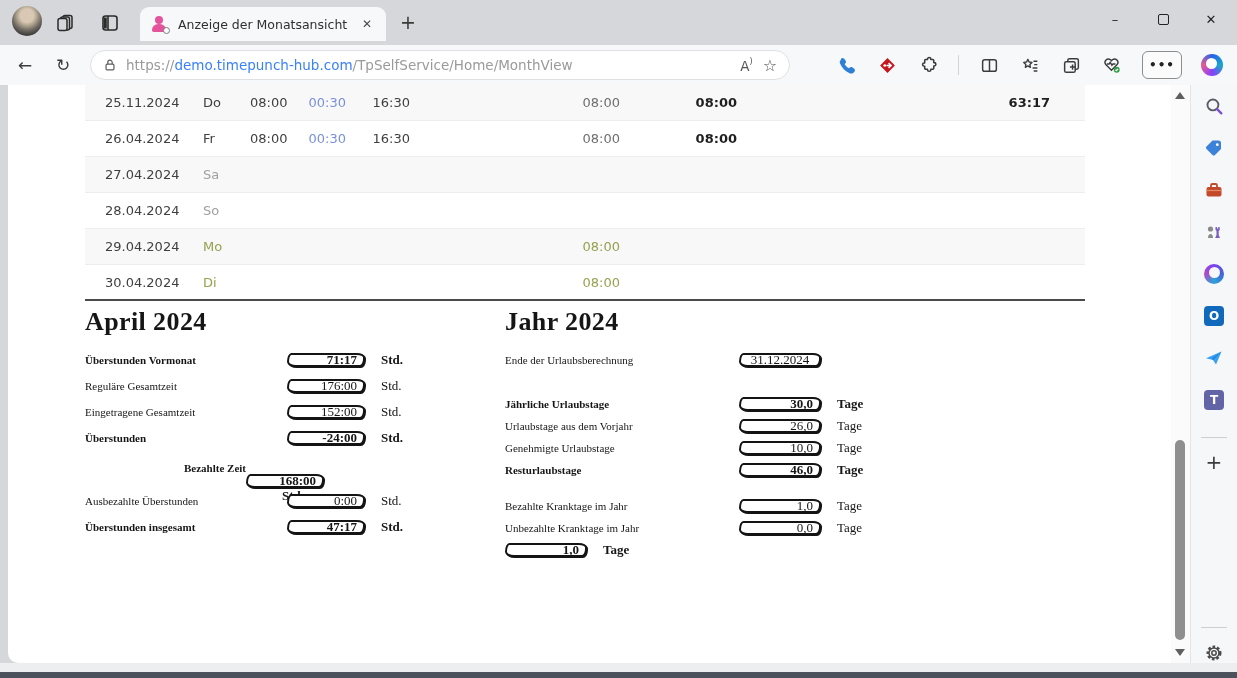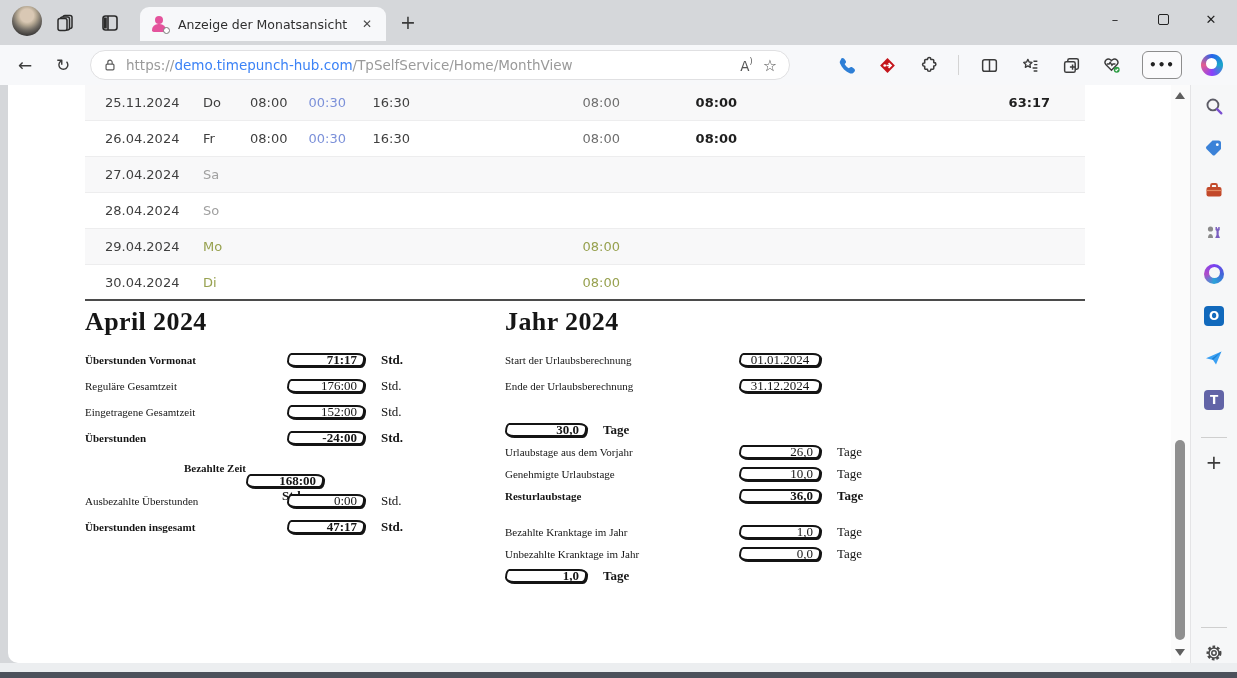--- a/index.html
+++ b/index.html
@@ -307,46 +307,43 @@
           <span class="slabel b">Überstunden insgesamt</span>
           <span class="sbox b">47:17</span>
           <span class="sunit b">Std.</span>
         </div>
     </div>
 
     <div class="section year sketch">
       <div class="shead">Jahr 2024</div>
       <div class="g1">
         <div class="srow">
-            <span class="slabel">Start der Urlaubsberechnung</span>
-            <span class="sbox center">01.01.2024</span>
-          </div>
-        <div class="srow">
             <span class="slabel">Ende der Urlaubsberechnung</span>
             <span class="sbox center">31.12.2024</span>
           </div>
       </div>
       <div class="g2 gap2">
         <div class="srow">
+            <span class="slabel b">Jährliche Urlaubstage</span>
             <span class="sbox b">30,0</span>
             <span class="sunit b">Tage</span>
           </div>
         <div class="srow">
             <span class="slabel">Urlaubstage aus dem Vorjahr</span>
             <span class="sbox">26,0</span>
             <span class="sunit">Tage</span>
           </div>
         <div class="srow">
             <span class="slabel">Genehmigte Urlaubstage</span>
             <span class="sbox">10,0</span>
             <span class="sunit">Tage</span>
           </div>
         <div class="srow">
             <span class="slabel b">Resturlaubstage</span>
-            <span class="sbox b">36,0</span>
+            <span class="sbox b">46,0</span>
             <span class="sunit b">Tage</span>
           </div>
       </div>
       <div class="g3 gap3">
         <div class="srow">
             <span class="slabel">Bezahlte Kranktage im Jahr</span>
             <span class="sbox">1,0</span>
             <span class="sunit">Tage</span>
           </div>
         <div class="srow">

